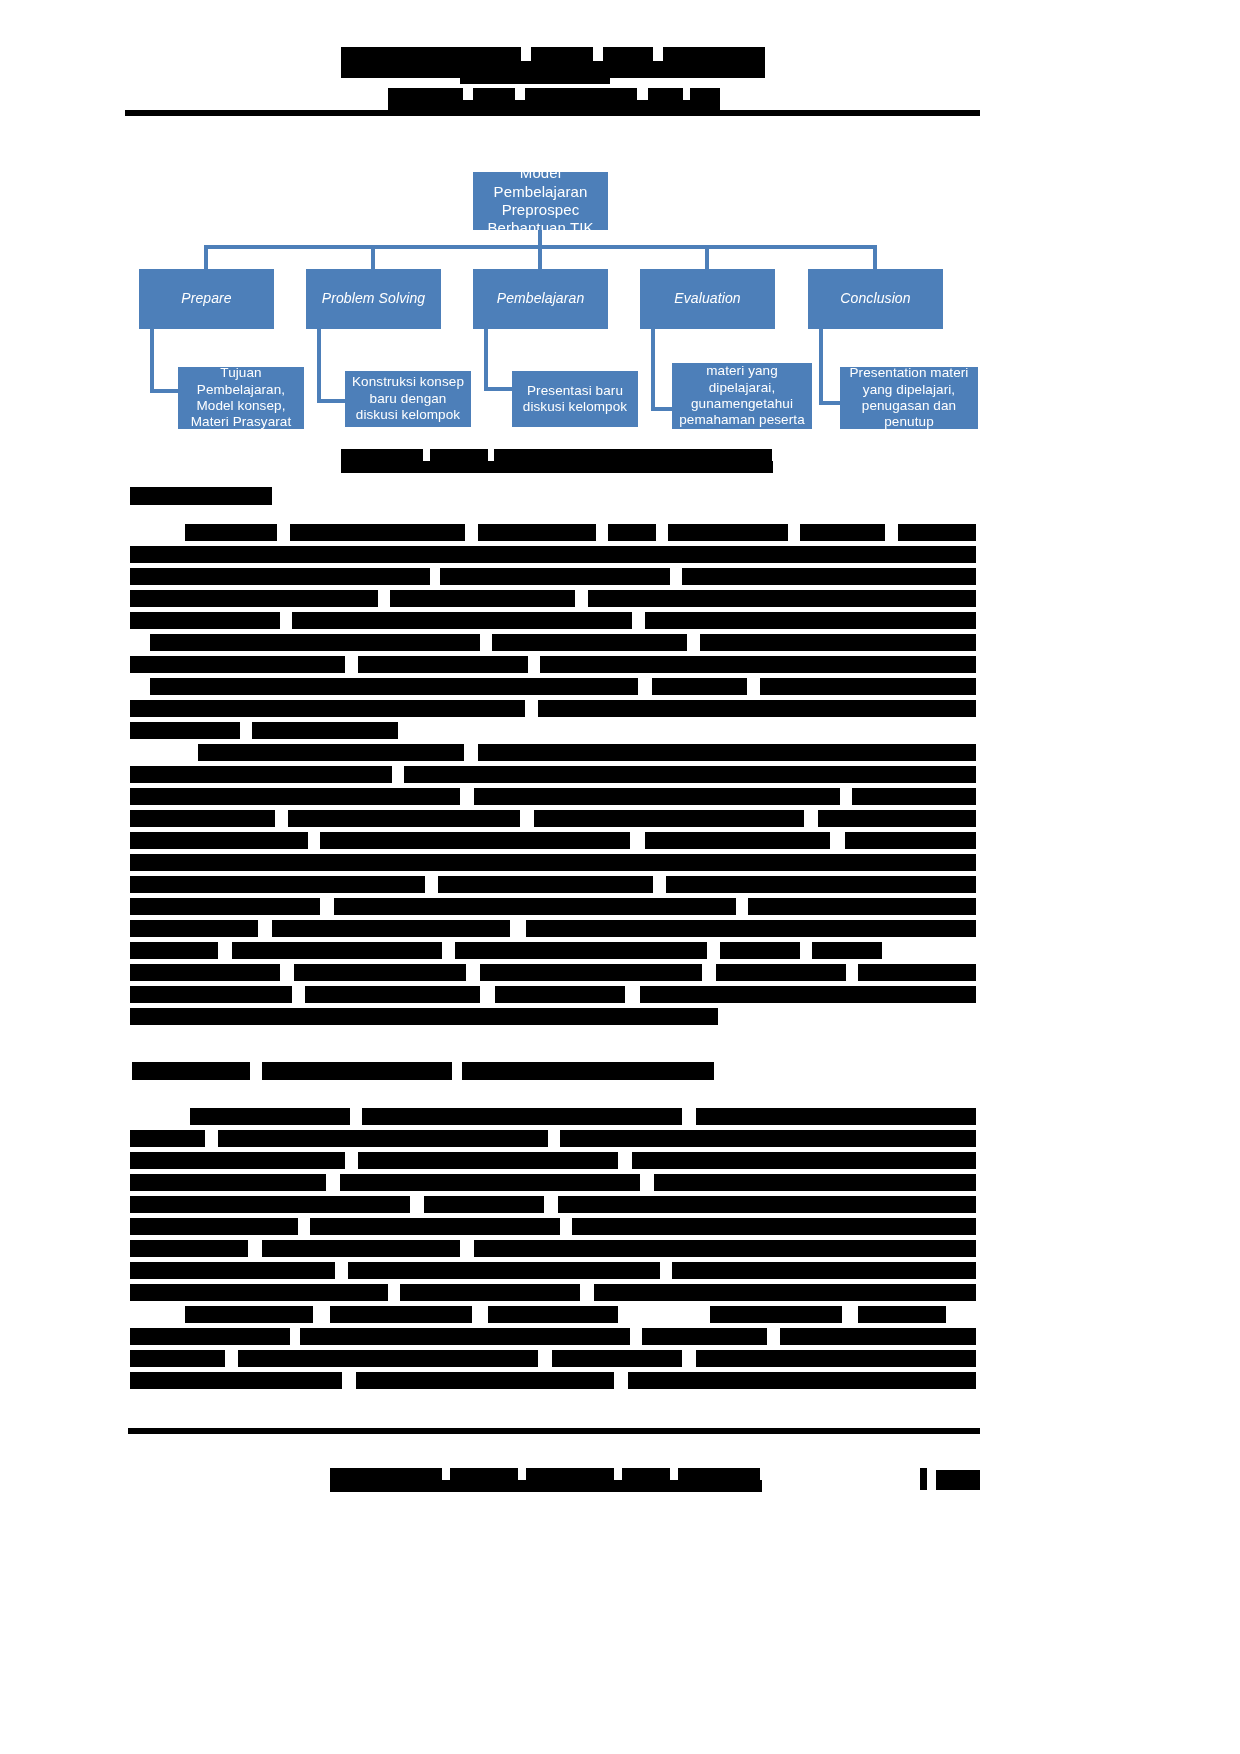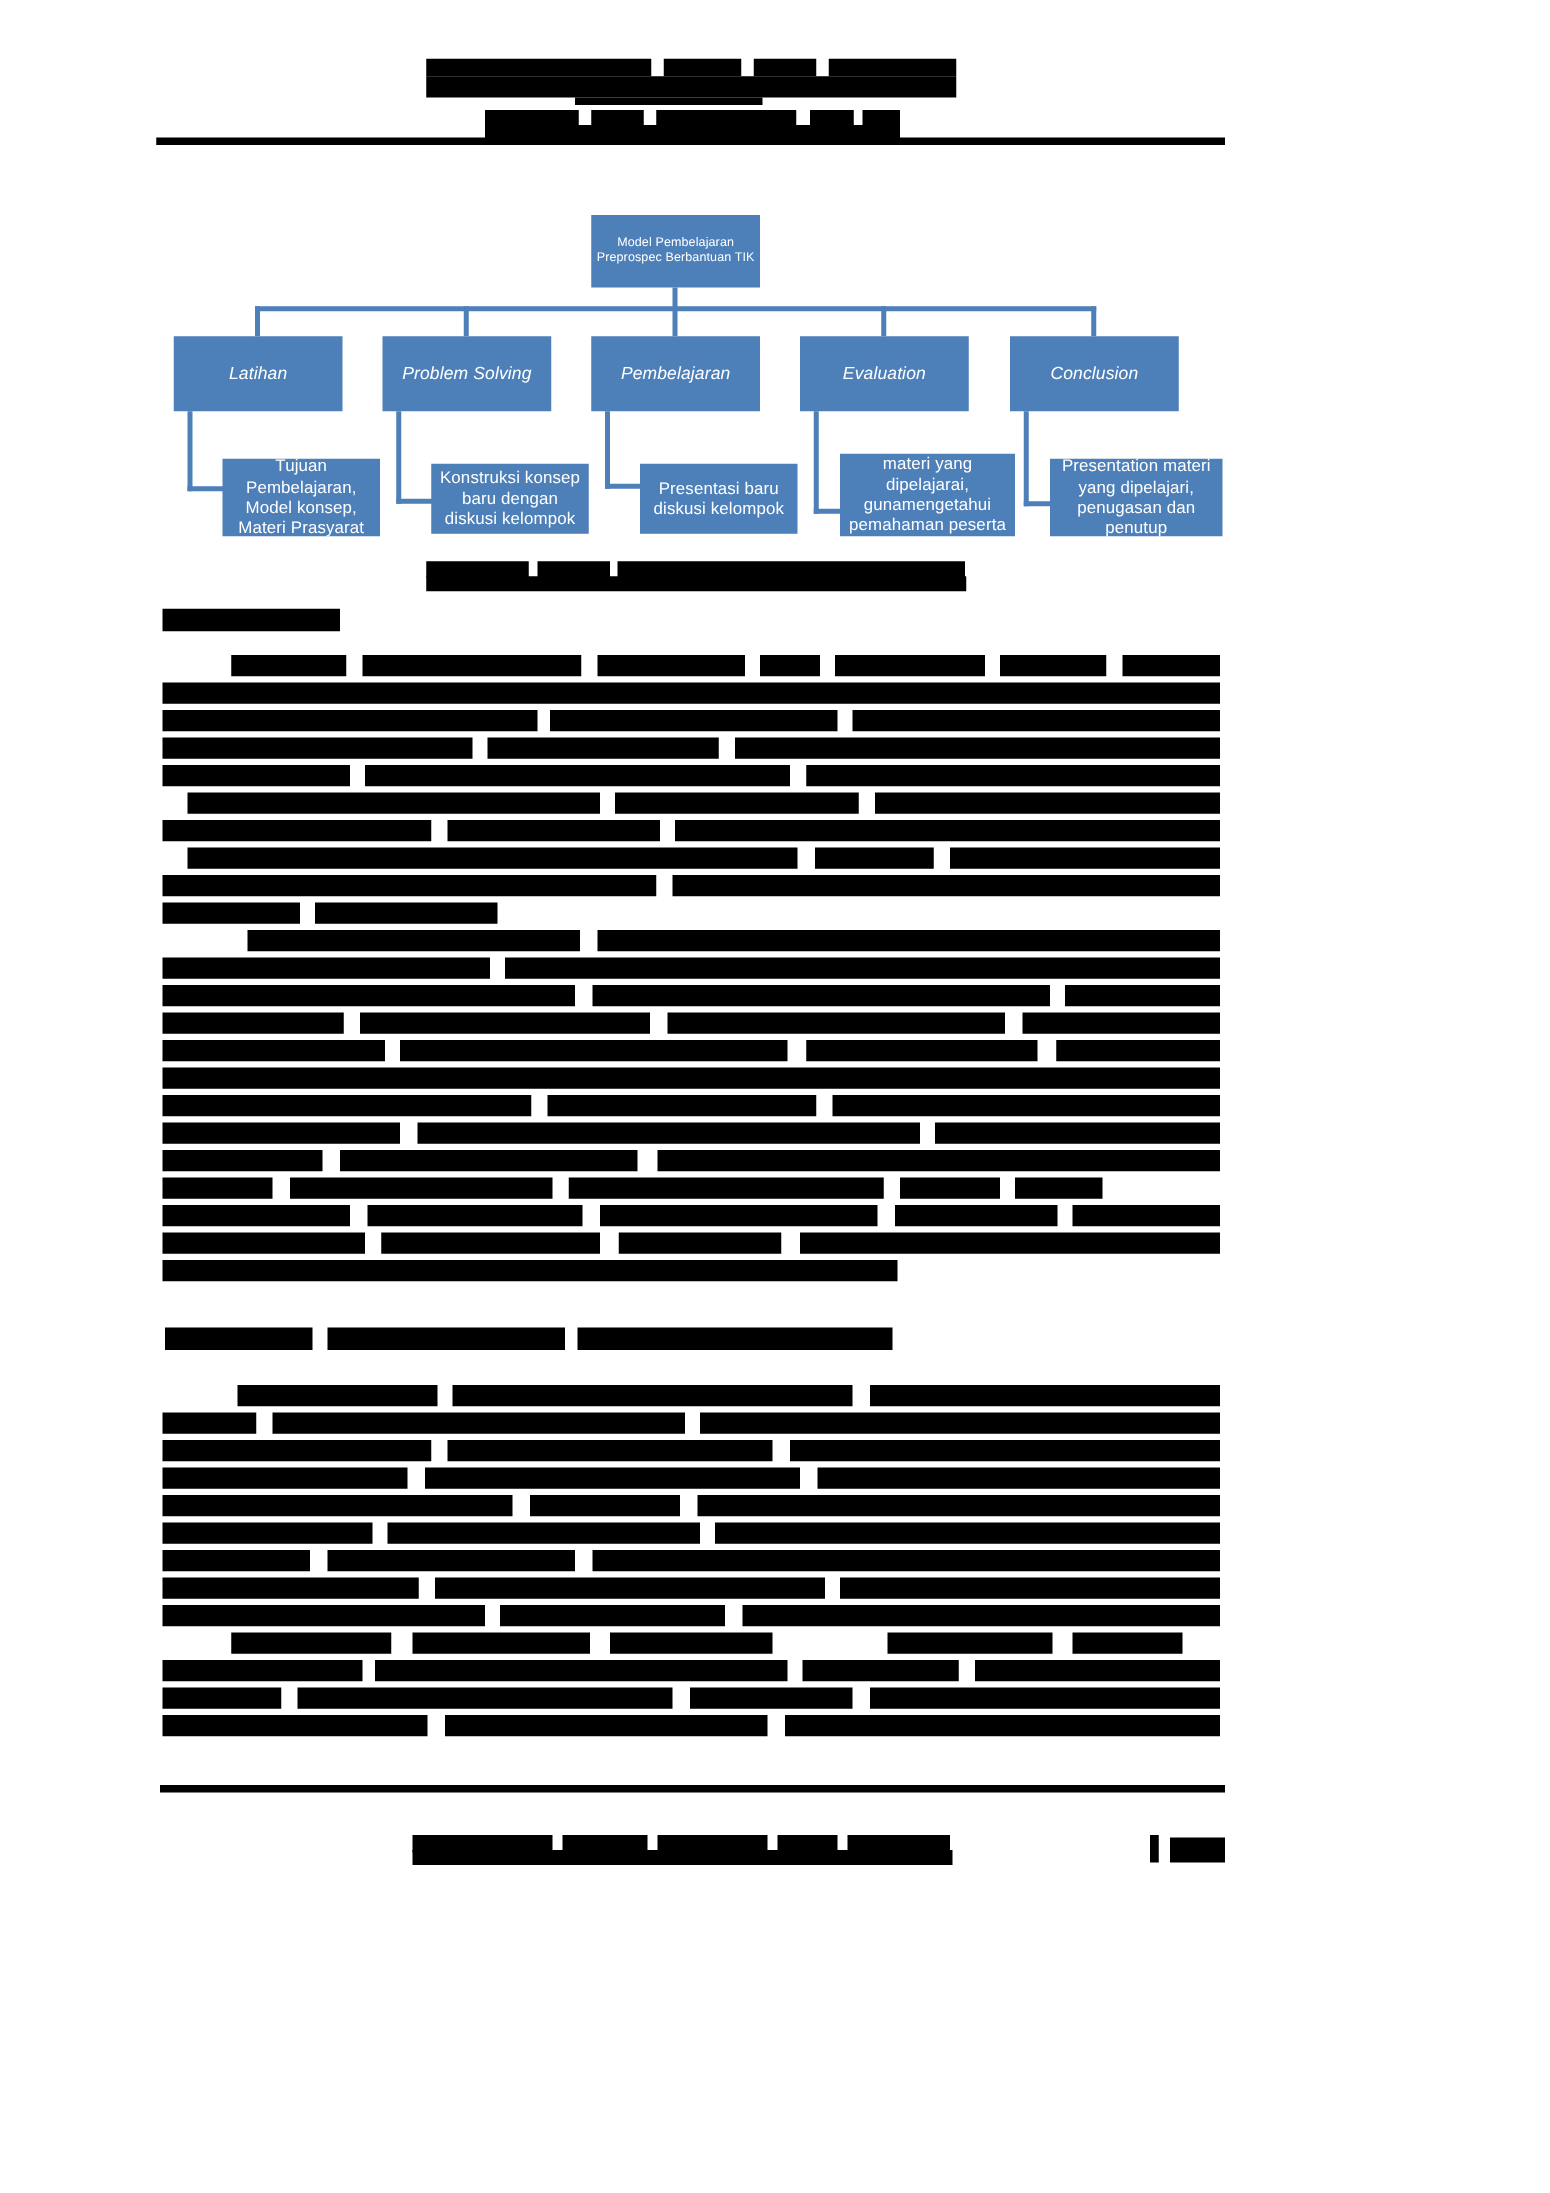--- a/index.html
+++ b/index.html
@@ -50,21 +50,21 @@
     display: flex;
     align-items: center;
     justify-content: center;
     text-align: center;
     box-sizing: border-box;
     padding: 2px 4px;
     line-height: 1.22;
     letter-spacing: .1px;
   }
   .node.root {
-    font-size: 10px;
+    font-size: 15px;
     align-items: center;
   }
   .node.phase {
     font-size: 14px;
     font-style: italic;
   }
   .node.detail {
     font-size: 13.5px;
   }
   .connector {
@@ -103,21 +103,21 @@
 
     <div class="connector" style="left:204px;top:245px;width:673px;height:4px;"></div>
 
     <div class="connector" style="left:204px;top:245px;width:4px;height:24px;"></div>
     <div class="connector" style="left:371px;top:245px;width:4px;height:24px;"></div>
     <div class="connector" style="left:538px;top:245px;width:4px;height:24px;"></div>
     <div class="connector" style="left:705px;top:245px;width:4px;height:24px;"></div>
     <div class="connector" style="left:873px;top:245px;width:4px;height:24px;"></div>
 
     <div class="node phase" style="left:139px;top:269px;width:135px;height:60px;">
-      <span>Latihan</span>
+      <span>Prepare</span>
     </div>
     <div class="node phase" style="left:306px;top:269px;width:135px;height:60px;">
       <span>Problem Solving</span>
     </div>
     <div class="node phase" style="left:473px;top:269px;width:135px;height:60px;">
       <span>Pembelajaran</span>
     </div>
     <div class="node phase" style="left:640px;top:269px;width:135px;height:60px;">
       <span>Evaluation</span>
     </div>

